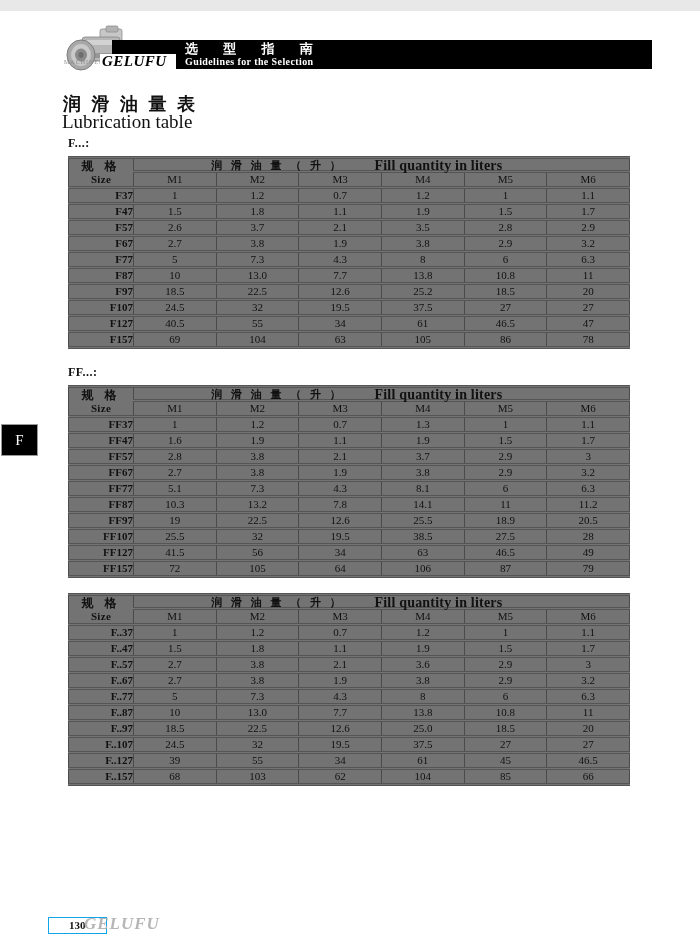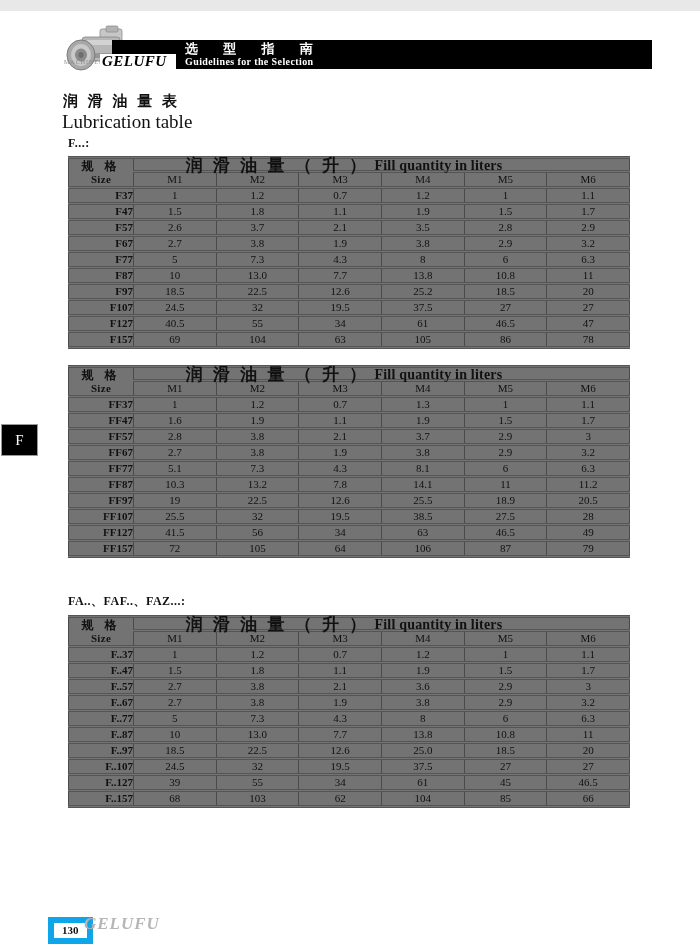--- a/index.html
+++ b/index.html
@@ -24,21 +24,21 @@
     position: absolute; left: 100px; top: 43px; z-index: 3;
     background: #fff; padding: 0 9px 1px 2px;
     font-style: italic; font-weight: 700; font-size: 15px; color: #000;
     letter-spacing: 0.5px; line-height: 15px;
   }
   .bar-text { position: absolute; left: 73px; top: 2px; color: #fff; white-space: nowrap; }
   .bar-cn { font-size: 13px; font-weight: 700; letter-spacing: 11px; line-height: 14px; }
   .bar-en { font-size: 10px; font-weight: 700; letter-spacing: 0.4px; line-height: 11px; }
 
   
-  .title-cn { position: absolute; left: 63px; top: 81px; font-size: 15px; font-weight: 700; letter-spacing: 3px; }
+  .title-cn { position: absolute; left: 63px; top: 81px; font-size: 18px; font-weight: 700; letter-spacing: 3px; }
   .title-en { position: absolute; left: 62px; top: 100px; font-size: 19px; font-weight: 400; }
 
   
   .sec { position: absolute; left: 68px; width: 562px; }
   .sec-1 { top: 125px; }
   .sec-2 { top: 354px; }
   .sec-3 { top: 582px; }
   .sec-lbl { font-size: 12px; font-weight: 700; margin-bottom: 5px; letter-spacing: 0.5px; }
   table.tbl {
     border-collapse: collapse; table-layout: fixed; width: 562px; background: #737373;
@@ -50,40 +50,40 @@
     height: 13px; padding: 0; font-size: 11px; line-height: 13px;
     text-align: center; vertical-align: middle; font-weight: 400; color: #111;
   }
   .tbl thead th { height: 14px; }
   .tbl th.size-head { font-weight: 700; }
   .size-head .cn { font-size: 12px; font-weight: 700; letter-spacing: 4px; line-height: 14px; }
   .size-head .en { font-size: 11px; font-weight: 700; letter-spacing: 0.3px; line-height: 13px; }
   .span-head { position: relative; }
   .span-head .qcn {
     position: absolute; left: 29%; top: 50%; transform: translate(-50%, -50%);
-    font-weight: 700; font-size: 17px; letter-spacing: 3px; white-space: nowrap;
+    font-weight: 700; font-size: 11px; letter-spacing: 3px; white-space: nowrap;
   }
   .span-head .qen {
     position: absolute; left: 61.5%; top: 50%; transform: translate(-50%, -50%);
     font-weight: 700; font-size: 14px; white-space: nowrap; letter-spacing: 0.2px;
   }
   .tbl tbody th.size-cell { font-weight: 700; text-align: right; }
 
   
   .side-tab {
     position: absolute; left: 1px; top: 413px; width: 37px; height: 32px;
     background: #000; border: 1px solid #999;
     display: flex; align-items: center; justify-content: center;
     color: #fff; font-size: 15px; font-weight: 400;
   }
 
   
   .page-num {
     position: absolute; left: 48px; top: 906px;
-    border: 6px solid #0ea5e9; padding: 0 8px; font-size: 11px; font-weight: 700;
+    border: 1px solid #0ea5e9; padding: 0 20px; font-size: 11px; font-weight: 700;
     line-height: 15px; color: #111;
   }
   .footer-brand {
     position: absolute; left: 84px; top: 903px;
     font-style: italic; font-weight: 700; font-size: 17px; color: #b6b6b6;
     letter-spacing: 1px;
   }
 </style>
 </head>
 <body>
@@ -238,20 +238,21 @@
             <td class="val-cell">63</td>
             <td class="val-cell">105</td>
             <td class="val-cell">86</td>
             <td class="val-cell">78</td>
           </tr>
         </tbody>
       </table>
   </div>
 
   <div class="sec sec-2">
+    <div class="sec-lbl">FF...:</div>
     <table class="tbl">
         <colgroup>
           <col class="col-size">
           <col class="col-m">
           <col class="col-m">
           <col class="col-m">
           <col class="col-m">
           <col class="col-m">
           <col class="col-m">
         </colgroup>
@@ -364,21 +365,20 @@
             <td class="val-cell">64</td>
             <td class="val-cell">106</td>
             <td class="val-cell">87</td>
             <td class="val-cell">79</td>
           </tr>
         </tbody>
       </table>
   </div>
 
   <div class="sec sec-3">
-    <div class="sec-lbl">FA..、FAF..、FAZ...:</div>
     <table class="tbl">
         <colgroup>
           <col class="col-size">
           <col class="col-m">
           <col class="col-m">
           <col class="col-m">
           <col class="col-m">
           <col class="col-m">
           <col class="col-m">
         </colgroup>

